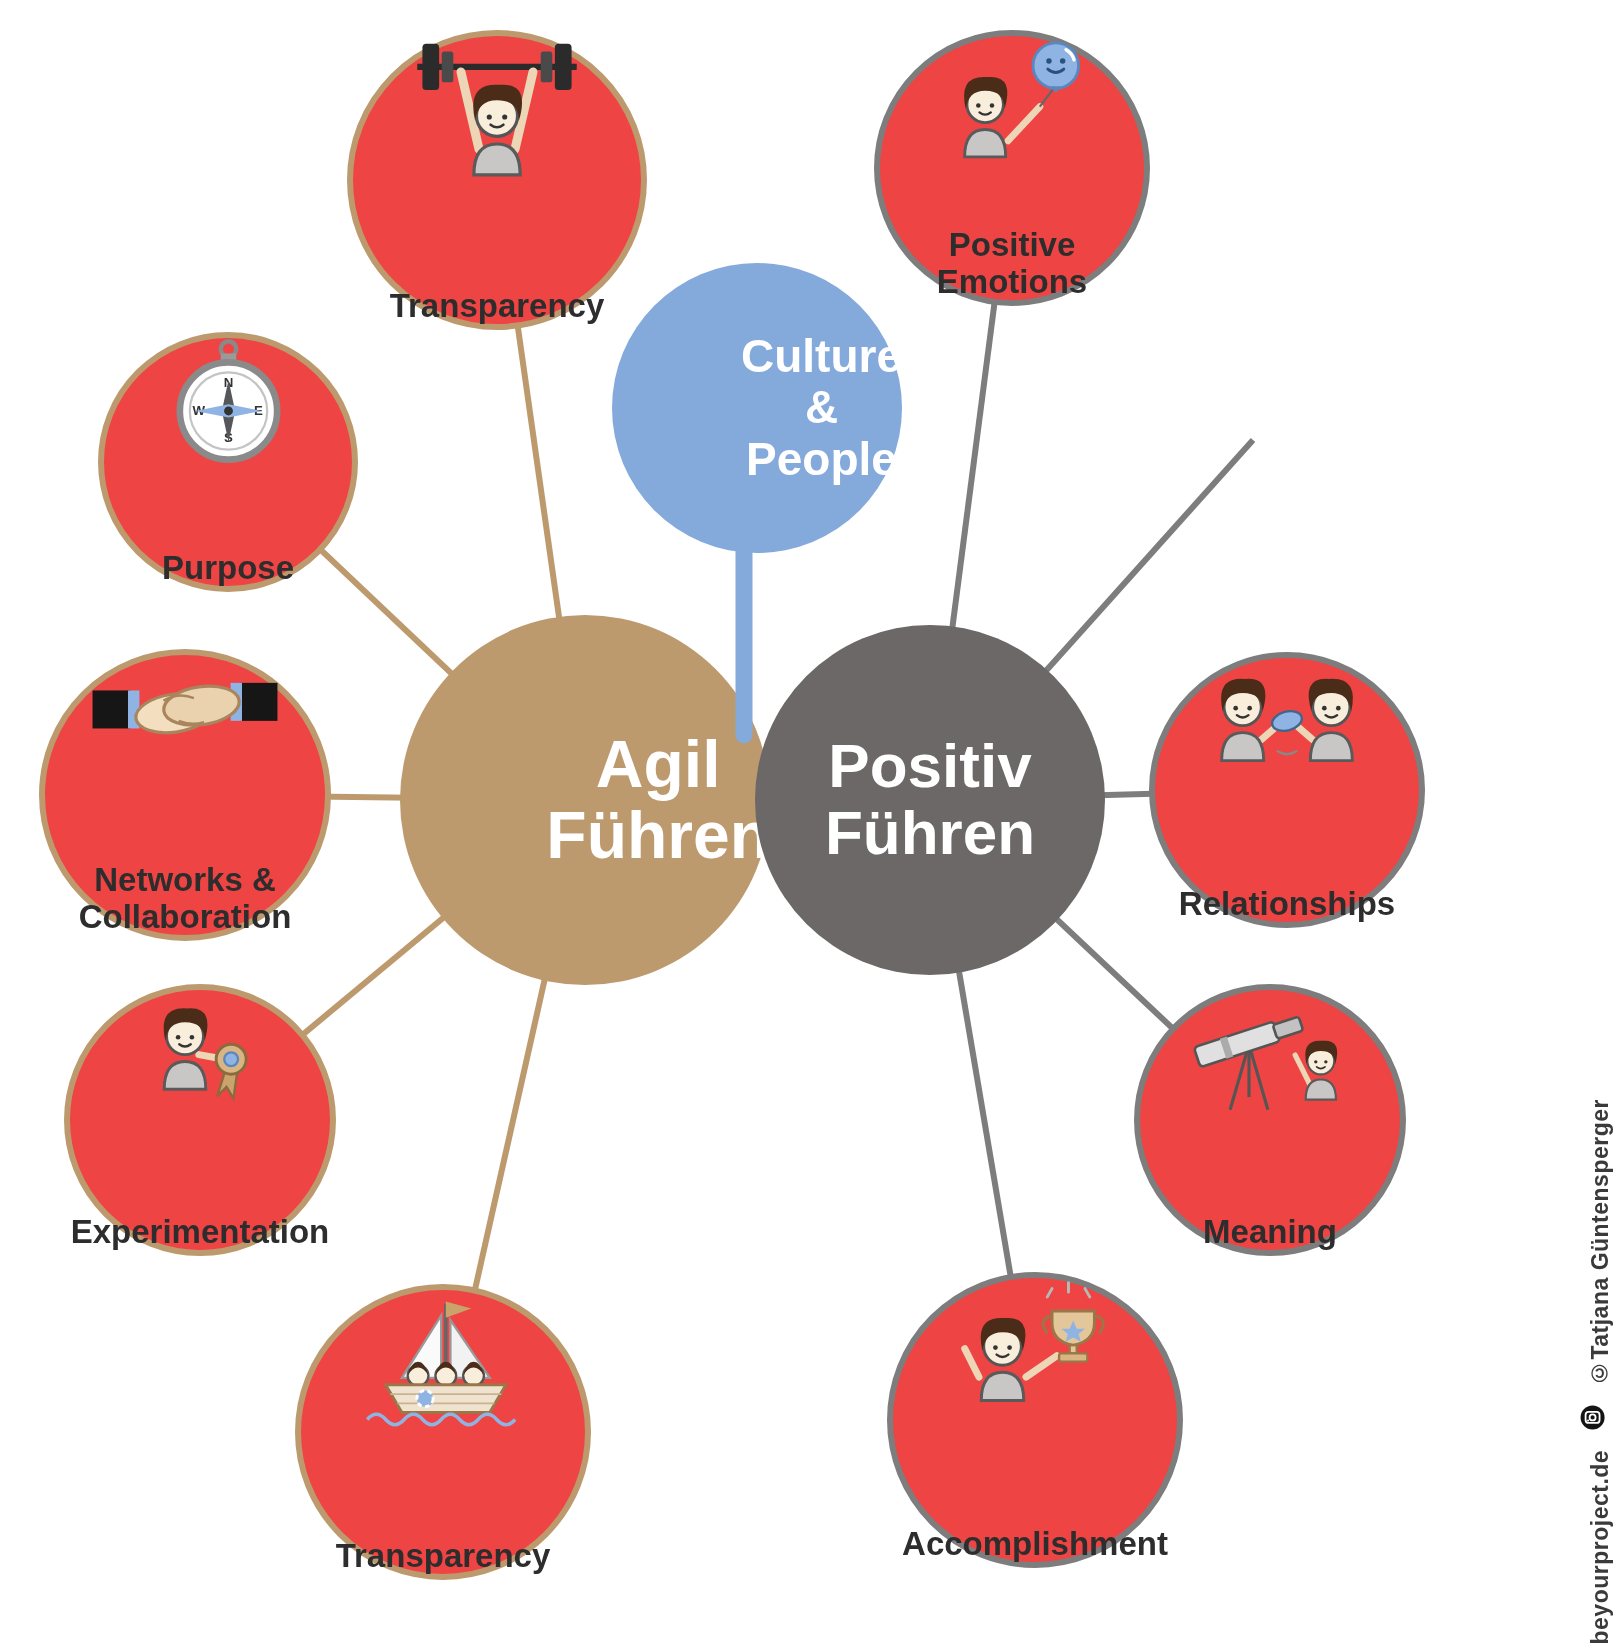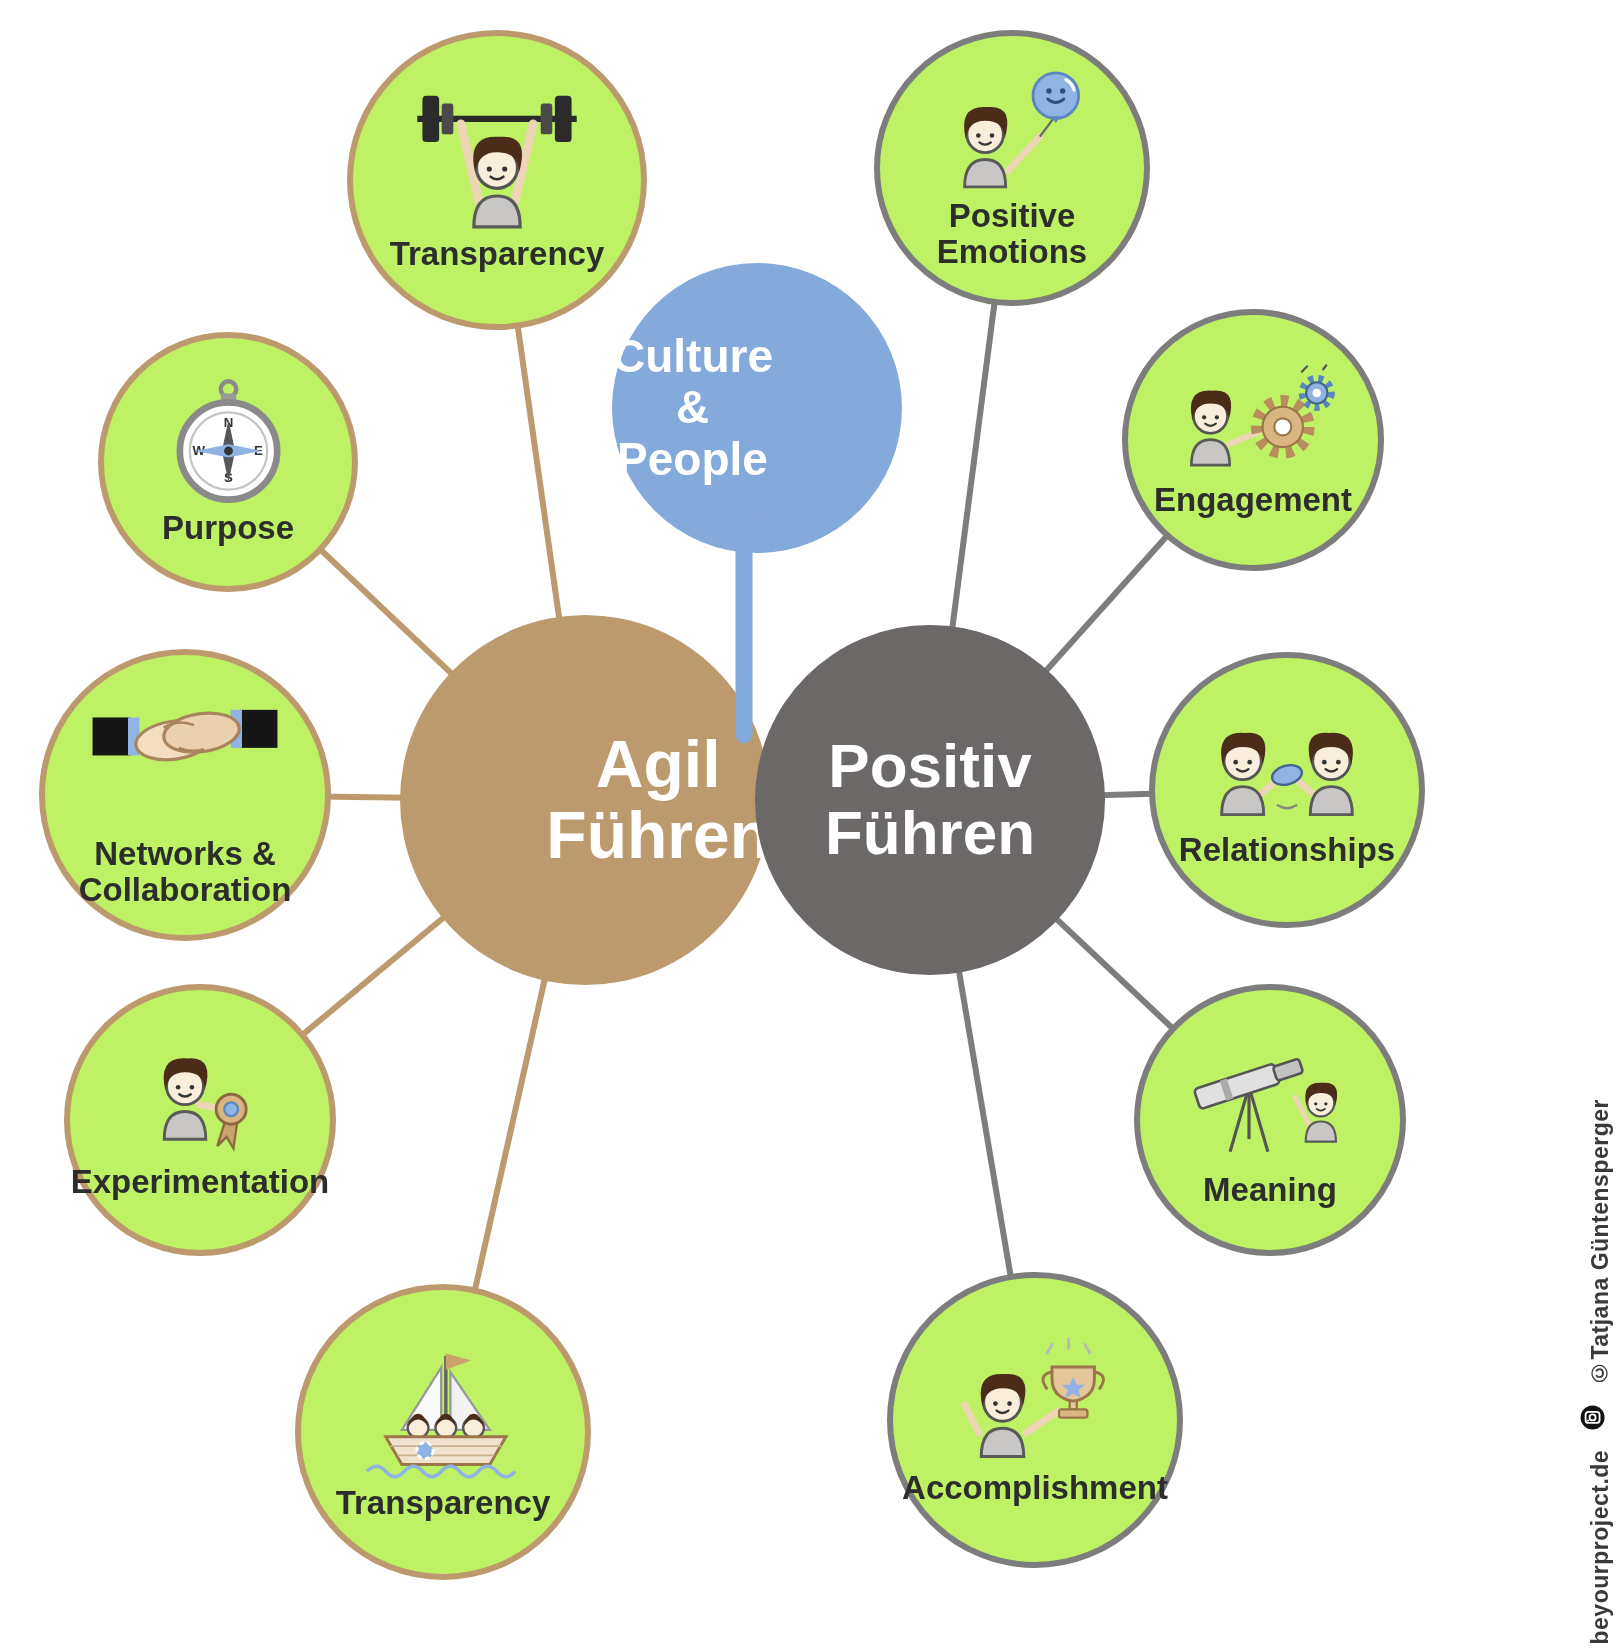--- a/index.html
+++ b/index.html
@@ -7,34 +7,34 @@
     position:relative; width:1616px; height:1652px; background:#ffffff;
     overflow:hidden; font-family:"Liberation Sans", sans-serif;
   }
   svg.lines  { position:absolute; inset:0; z-index:1; }
   svg.stem-layer { position:absolute; inset:0; z-index:3; pointer-events:none; }
 
   .center-bubble, .hub, .satellite { position:absolute; border-radius:50%; box-sizing:border-box; z-index:2; }
 
   .center-bubble {
     left:612px; top:263px; width:290px; height:290px; background:var(--blue);
-    color:#fff; display:flex; align-items:center; justify-content:flex-start;
+    color:#fff; display:flex; align-items:center; justify-content:flex-end;
     text-align:center; font-weight:bold; font-size:46px; line-height:1.12;
     white-space:pre-line;
   }
   .hub {
     color:#fff; display:flex; align-items:center; justify-content:center;
     text-align:center; font-weight:bold; white-space:pre-line; line-height:1.08;
   }
   .hub-agil    { left:400px; top:615px; width:370px; height:370px; background:var(--tan);  font-size:66px;justify-content:flex-end; }
   .hub-positiv { left:755px; top:625px; width:350px; height:350px; background:var(--gray); font-size:62px; }
 
   .satellite {
-    background:#bef264; display:flex; flex-direction:column; align-items:center;
-    justify-content:center; gap:4px; text-align:center;
+    background:#ef4444; display:flex; flex-direction:column; align-items:center;
+    justify-content:space-between; gap:4px; text-align:center;
   }
   .satellite.tan  { border:6px solid var(--tan); }
   .satellite.gray { border:6px solid var(--grayline); }
   .sat-label {
     font-weight:bold; font-size:33px; color:var(--text);
     line-height:1.1; white-space:pre-line;
   }
   .sat-icon { display:flex; align-items:center; justify-content:center; }
 
   .sat-empowerment      { left:347px;  top:30px;   width:300px; height:300px; }
@@ -209,36 +209,20 @@
         <circle cx="112" cy="22" r="2.4" fill="#27527f"></circle>
         <path d="M99,29 Q106,35 113,29" stroke="#27527f" stroke-width="2.5" fill="none" stroke-linecap="round"></path>
         <path d="M115,12 a14,14 0 0 1 7,9" stroke="#fff" stroke-width="3" fill="none" stroke-linecap="round"></path>
         <use href="#fig-person" x="6" y="28"></use>
       </svg>
     </div>
     <div class="sat-label">Positive
 Emotions</div>
   </div>
 
-  <div class="satellite gray sat-engagement">
-    <div class="sat-icon">
-      <svg width="170" viewBox="0 0 160 110">
-        <path d="M58,78 L92,64" stroke="#ecd6b6" stroke-width="6" stroke-linecap="round"></path>
-        <use href="#fig-person" x="2" y="20"></use>
-        <circle cx="108" cy="62" r="24" fill="none" stroke="#b98d5d" stroke-width="12" stroke-dasharray="7 6.8"></circle>
-        <circle cx="108" cy="62" r="19" fill="#d9b582" stroke="#9a7648" stroke-width="2"></circle>
-        <circle cx="108" cy="62" r="8" fill="#fff" stroke="#9a7648" stroke-width="2"></circle>
-        <circle cx="140" cy="30" r="13" fill="none" stroke="#5b87c0" stroke-width="8" stroke-dasharray="4.5 4.4"></circle>
-        <circle cx="140" cy="30" r="10" fill="#8fb4e3" stroke="#41658f" stroke-width="2"></circle>
-        <circle cx="140" cy="30" r="4" fill="#fff"></circle>
-        <path d="M126,10 l5,-5 M146,8 l3,-4" stroke="#555" stroke-width="2" stroke-linecap="round"></path>
-      </svg>
-    </div>
-    <div class="sat-label">Engagement</div>
-  </div>
 
   <div class="satellite gray sat-relationships">
     <div class="sat-icon">
       <svg width="182" viewBox="0 0 156 100">
         <path d="M56,70 L72,56" stroke="#ecd6b6" stroke-width="6" stroke-linecap="round"></path>
         <path d="M100,70 L84,56" stroke="#ecd6b6" stroke-width="6" stroke-linecap="round"></path>
         <use href="#fig-person" x="2" y="10"></use>
         <g transform="translate(154,0) scale(-1,1)">
             <use href="#fig-person" x="0" y="10"></use>
           </g>

